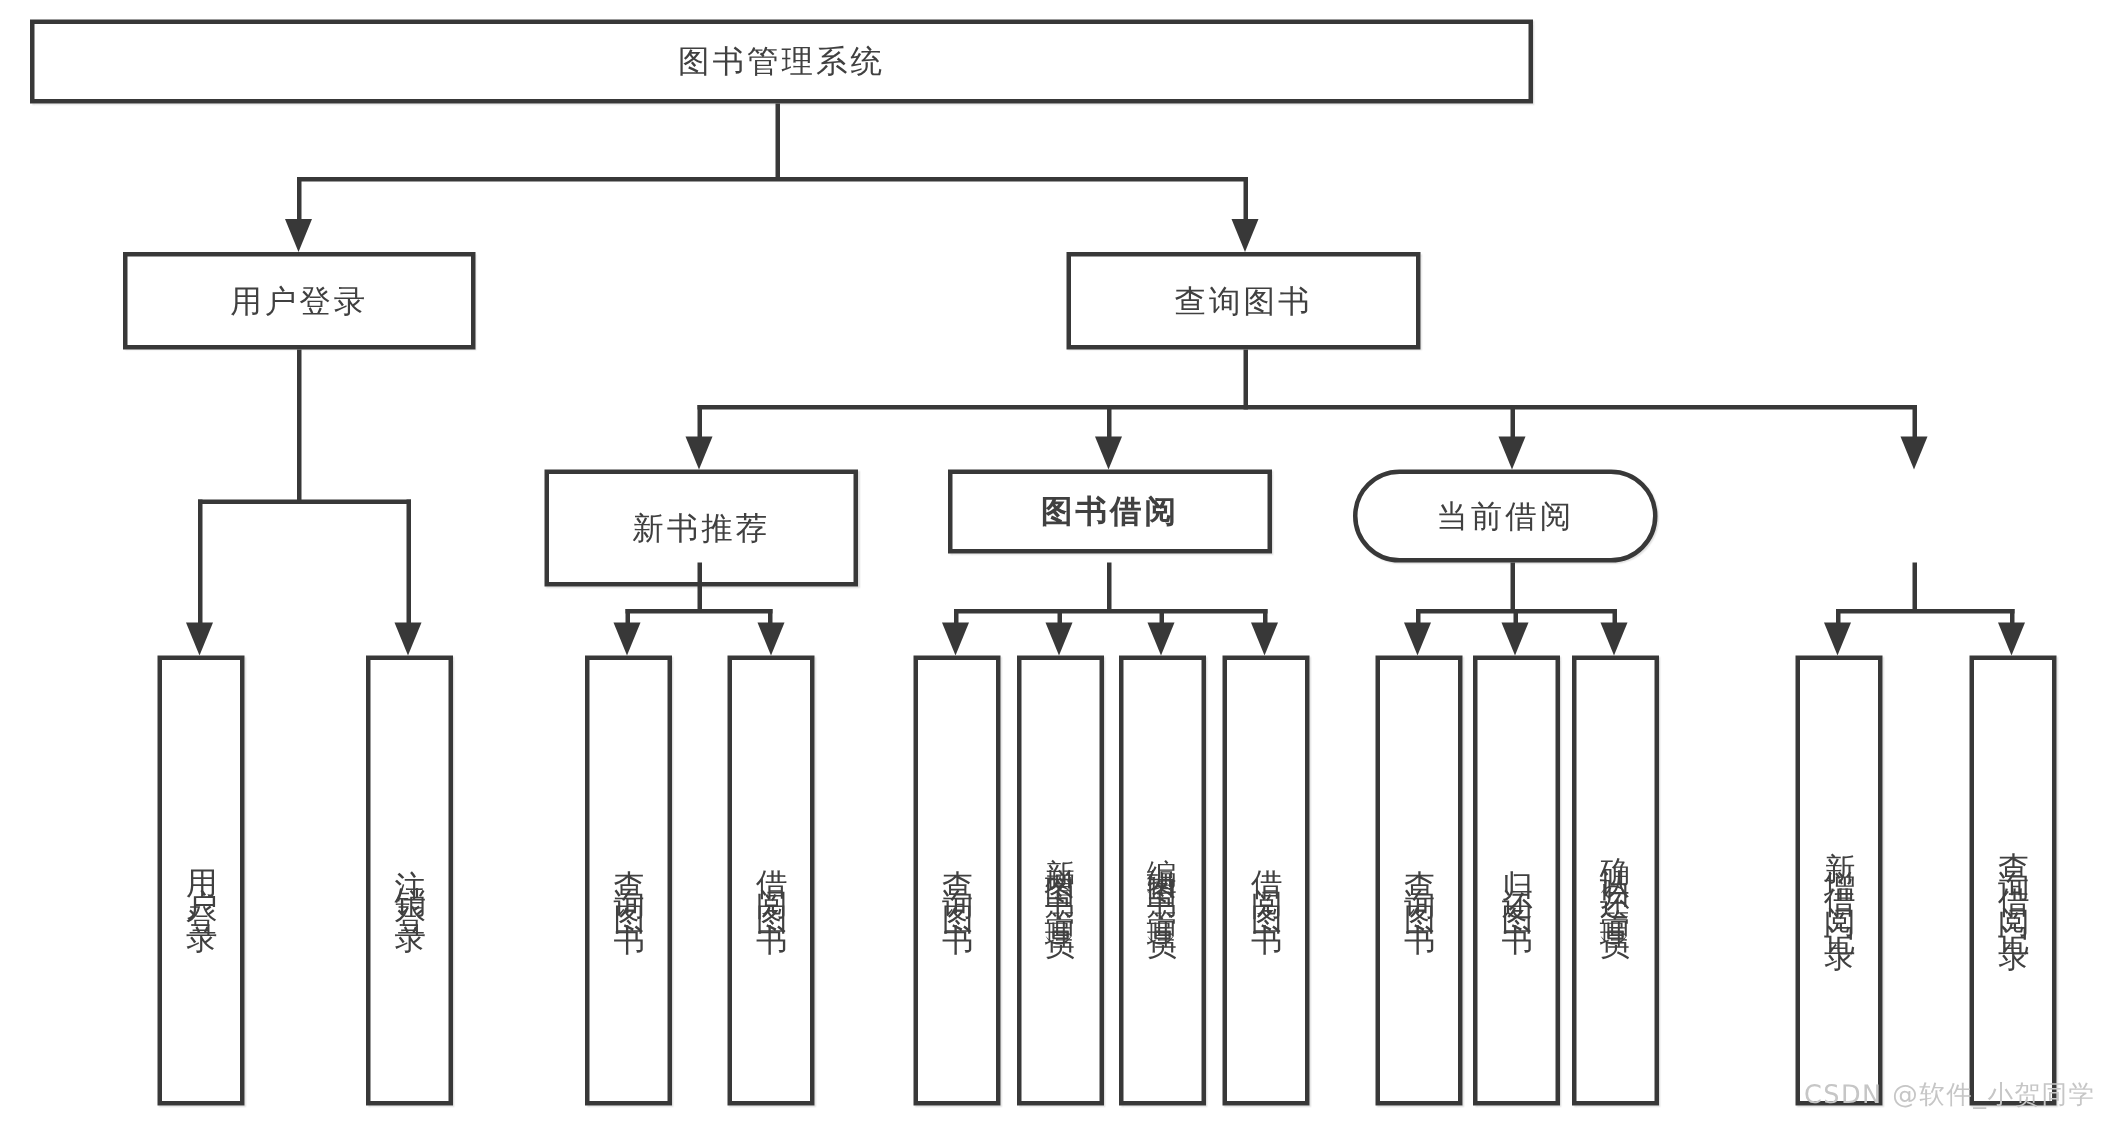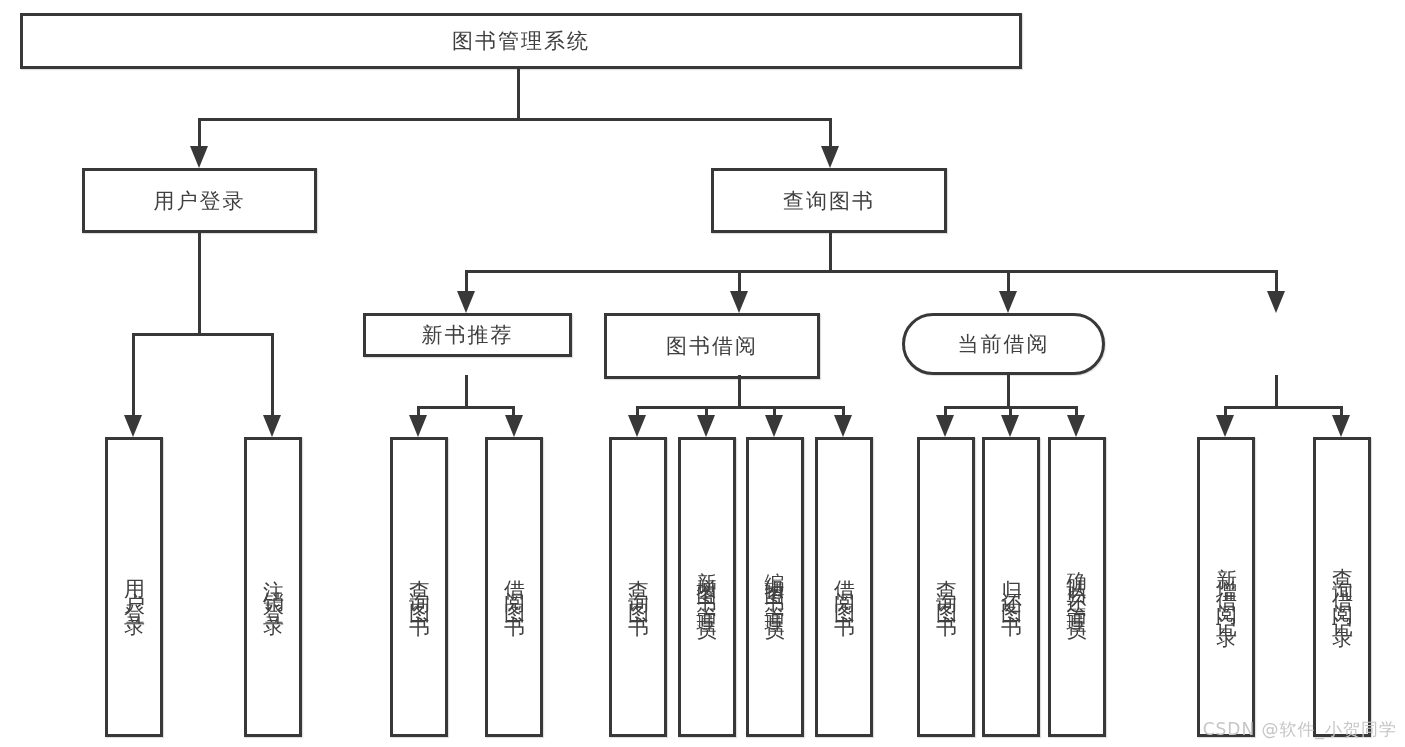--- a/index.html
+++ b/index.html
@@ -49,25 +49,25 @@
   </div>
 
   <div class="node" style="left:82px;top:168px;width:235px;height:65px;">
     <span>用户登录</span>
   </div>
 
   <div class="node" style="left:711px;top:168px;width:236px;height:65px;">
     <span>查询图书</span>
   </div>
 
-  <div class="node" style="left:363px;top:313px;width:209px;height:44px;">
+  <div class="node" style="left:363px;top:313px;width:209px;height:78px;">
     <span>新书推荐</span>
   </div>
 
-  <div class="node" style="left:604px;top:313px;width:216px;height:66px;">
+  <div class="node" style="left:632px;top:313px;width:216px;height:56px;font-weight:bold;">
     <span>图书借阅</span>
   </div>
 
   <div class="node" style="left:902px;top:313px;width:203px;height:62px;border-radius:31px;">
     <span>当前借阅</span>
   </div>
 
 
   <div class="node leaf" style="left:105px;">
     <span class="vtext">用户登录</span>

